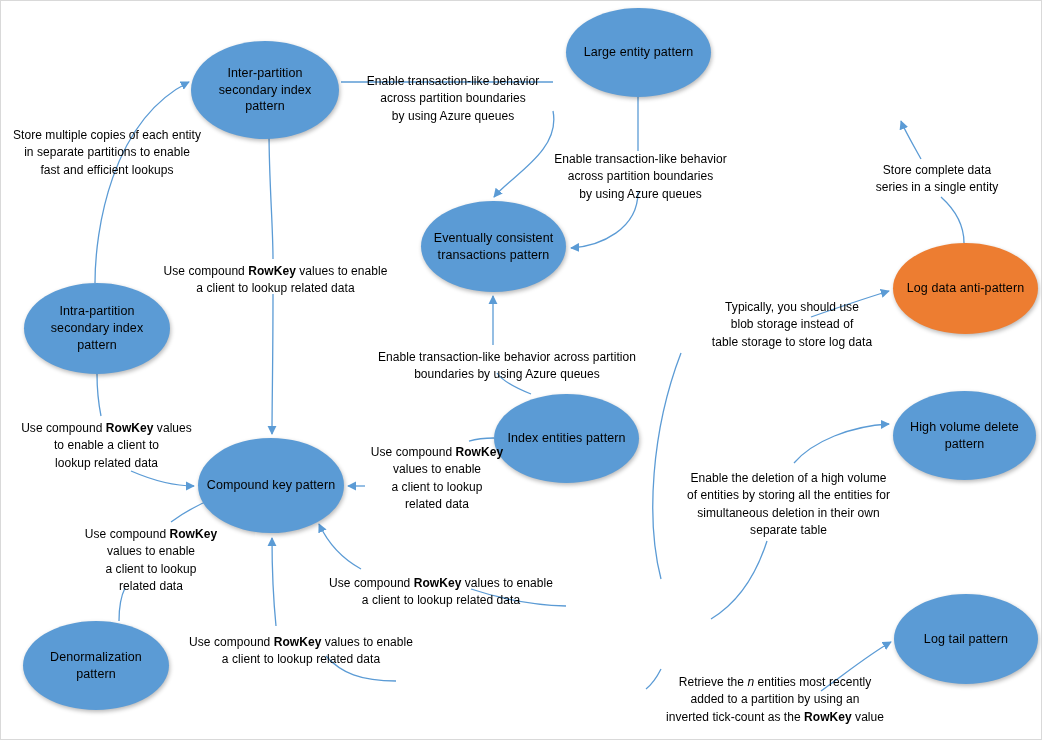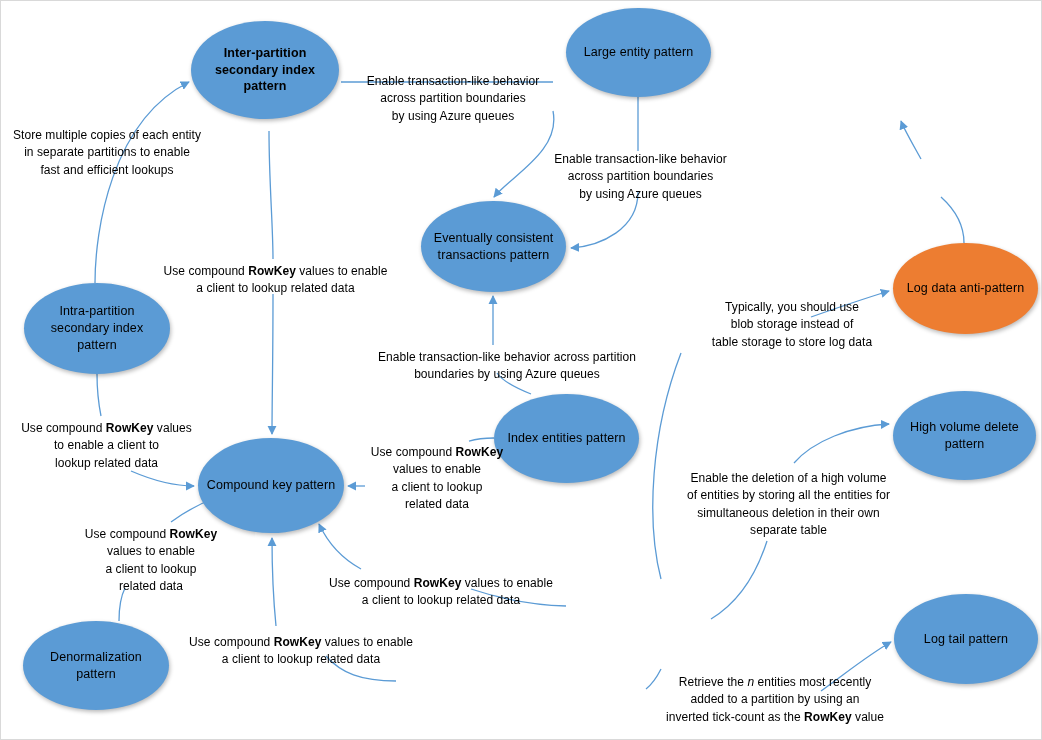--- a/index.html
+++ b/index.html
@@ -106,21 +106,21 @@
       <path d="M 360 568 C 340 557 326 540 318 523" marker-end="url(#arrow)"></path>
 
       <path d="M 395 680 C 360 680 340 672 325 655"></path>
       <path d="M 275 625 C 272 595 271 560 271 537" marker-end="url(#arrow)"></path>
 
       <path d="M 660 668 C 655 678 650 684 645 688"></path>
       <path d="M 820 690 C 845 672 870 652 890 641" marker-end="url(#arrow)"></path>
     </g>
   </svg>
 
-  <div class="node node-blue" style="left:190px; top:20px; width:148px; height:98px;font-weight:bold;">
+  <div class="node node-blue" style="left:190px; top:40px; width:148px; height:98px;">
     <span>Inter-partition
 secondary index
 pattern</span>
   </div>
   <div class="node node-blue" style="left:565px; top:7px; width:145px; height:89px;">
     <span>Large entity pattern</span>
   </div>
   <div class="node node-blue" style="left:420px; top:200px; width:145px; height:91px;">
     <span>Eventually consistent
 transactions pattern</span>
@@ -149,20 +149,21 @@
     <span>Denormalization
 pattern</span>
   </div>
   <div class="node node-blue" style="left:893px; top:593px; width:144px; height:90px;">
     <span>Log tail pattern</span>
   </div>
 
   <div class="edge-label" style="left:6px; top:126px; width:200px;">Store multiple copies of each entity<br>in separate partitions to enable<br>fast and efficient lookups</div>
   <div class="edge-label" style="left:362px; top:72px; width:180px;">Enable transaction-like behavior<br>across partition boundaries<br>by using Azure queues</div>
   <div class="edge-label" style="left:548px; top:150px; width:183px;">Enable transaction-like behavior<br>across partition boundaries<br>by using Azure queues</div>
+  <div class="edge-label" style="left:866px; top:161px; width:140px;">Store complete data<br>series in a single entity</div>
   <div class="edge-label" style="left:152px; top:262px; width:245px;">Use compound <b>RowKey</b> values to enable<br>a client to lookup related data</div>
   <div class="edge-label" style="left:366px; top:348px; width:280px;">Enable transaction-like behavior across partition<br>boundaries by using Azure queues</div>
   <div class="edge-label" style="left:18px; top:419px; width:175px;">Use compound <b>RowKey</b> values<br>to enable a client to<br>lookup related data</div>
   <div class="edge-label" style="left:366px; top:443px; width:140px;">Use compound <b>RowKey</b><br>values to enable<br>a client to lookup<br>related data</div>
   <div class="edge-label" style="left:700px; top:298px; width:182px;">Typically, you should use<br>blob storage instead of<br>table storage to store log data</div>
   <div class="edge-label" style="left:665px; top:469px; width:245px;">Enable the deletion of a high volume<br>of entities by storing all the entities for<br>simultaneous deletion in their own<br>separate table</div>
   <div class="edge-label" style="left:80px; top:525px; width:140px;">Use compound <b>RowKey</b><br>values to enable<br>a client to lookup<br>related data</div>
   <div class="edge-label" style="left:316px; top:574px; width:248px;">Use compound <b>RowKey</b> values to enable<br>a client to lookup related data</div>
   <div class="edge-label" style="left:176px; top:633px; width:248px;">Use compound <b>RowKey</b> values to enable<br>a client to lookup related data</div>
   <div class="edge-label" style="left:650px; top:673px; width:248px;">Retrieve the <i>n</i> entities most recently<br>added to a partition by using an<br>inverted tick-count as the <b>RowKey</b> value</div>

